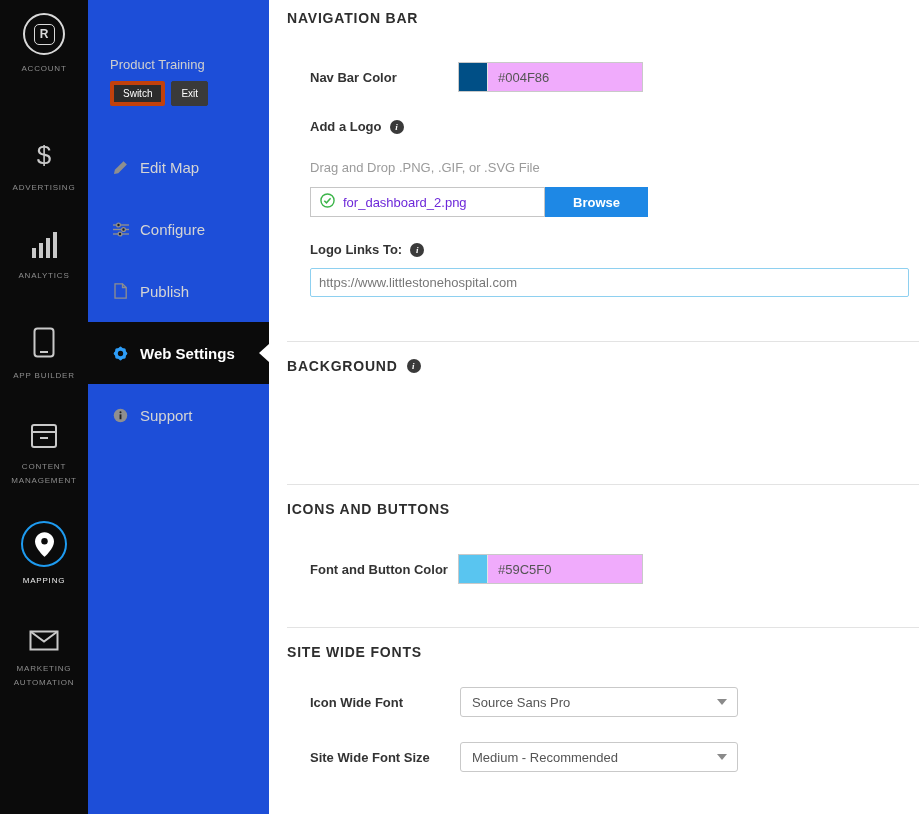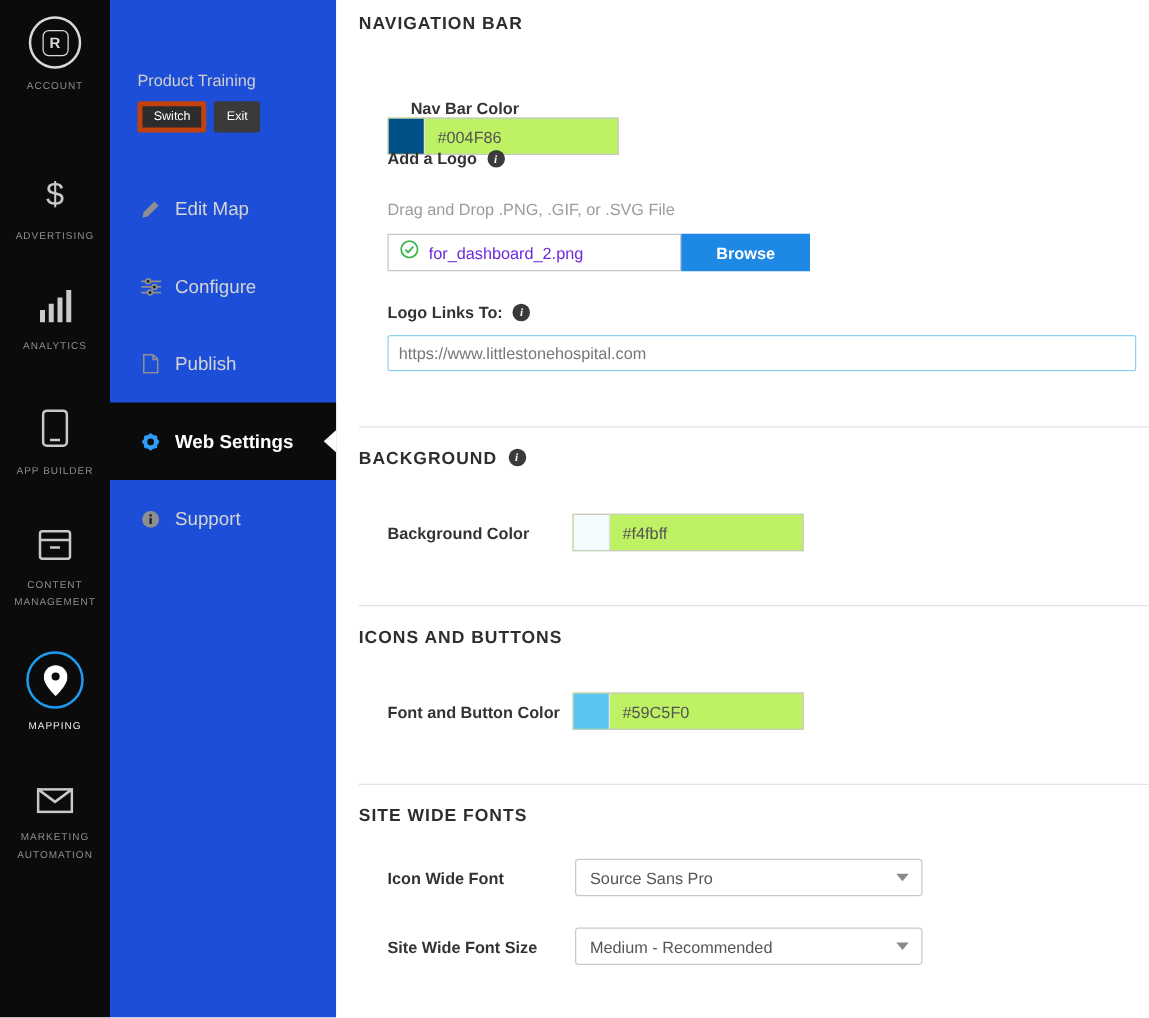--- a/index.html
+++ b/index.html
@@ -29,36 +29,36 @@
   .notch { position:absolute; right:0; top:50%; transform:translateY(-50%); width:0; height:0;
            border-top:9px solid transparent; border-bottom:9px solid transparent; border-right:10px solid #fff; }
 
   
   .main { flex:1; position:relative; background:#fff; }
   .sec-title { position:absolute; left:18px; font-size:14px; font-weight:bold; letter-spacing:.8px; color:#2e2e2e; display:flex; align-items:center; gap:9px; }
   .row { position:absolute; left:41px; display:flex; align-items:center; }
   .field-label { font-size:13px; font-weight:bold; color:#333; display:flex; align-items:center; gap:8px; }
   .lbl-w { width:148px; }
   .lbl-w2 { width:150px; }
-  .color-field { width:185px; height:30px; border:1px solid #c9c9c9; display:flex; align-items:center; background:#bef264; }
+  .color-field { width:185px; height:30px; border:1px solid #c9c9c9; display:flex; align-items:center; background:#f0abfc; }
   .swatch { width:29px; height:28px; border-right:1px solid #e4e4e4; cursor:pointer; }
   .hex-input { border:none; outline:none; flex:1; min-width:0; font-size:13px; color:#555; padding-left:10px; font-family:inherit; background:transparent; }
   .hint { position:absolute; left:41px; font-size:13px; color:#9b9b9b; }
   .file-box { width:235px; height:30px; border:1px solid #c6c6c6; background:#fff; display:flex; align-items:center; gap:8px; padding-left:9px; cursor:pointer; }
   .file-name { font-size:13px; color:#6d28d9; }
   .browse-btn { width:103px; height:30px; background:#1e88e5; color:#fff; border:none; font-size:13px; font-weight:bold; cursor:pointer; font-family:inherit; }
   .url-input { position:absolute; left:41px; top:268px; width:599px; height:29px; border:1px solid #8ed0f0; border-radius:2px; font-size:13px; color:#777; padding:0 8px; outline:none; font-family:inherit; }
   .divider { position:absolute; left:18px; right:0; border-top:1px solid #e3e3e3; }
   .select { width:278px; height:30px; border:1px solid #c9c9c9; border-radius:3px; display:flex; align-items:center; justify-content:space-between; padding:0 10px 0 11px; font-size:13px; color:#555; cursor:pointer; background:#fff; }
   .caret { width:0; height:0; border-left:5px solid transparent; border-right:5px solid transparent; border-top:6px solid #8a8a8a; }
   .info { width:14px; height:14px; min-width:14px; border-radius:50%; background:#3a3a3a; color:#fff; display:inline-flex; align-items:center; justify-content:center; font-size:9px; font-style:italic; font-weight:bold; font-family:"Liberation Serif", serif; cursor:pointer; }
   .info::before { content:"i"; }
 
   
-  #h-nav { top:10px; }       #row-navcolor { top:79px;flex-direction:column; }
+  #h-nav { top:10px; }       #row-navcolor { top:62px; }
   #lbl-addlogo { top:119px; }#hint-drop { top:160px; }
   #row-file { top:187px; }   #lbl-links { top:242px; }
   #div-1 { top:341px; }      #h-bg { top:358px; }
   #row-bgcolor { top:411px; }#div-2 { top:484px; }
   #h-icons { top:501px; }    #row-iconcolor { top:554px; }
   #div-3 { top:627px; }      #h-fonts { top:644px; }
   #row-font { top:687px; }   #row-size { top:742px; }
 </style>
 </head>
 <body>
@@ -258,27 +258,20 @@
 
   <input class="url-input" value="https://www.littlestonehospital.com" style="">
 
   <div class="divider" id="div-1"></div>
 
   <h2 class="sec-title" id="h-bg">
     <span>BACKGROUND</span>
     <span class="info"></span>
   </h2>
 
-  <div class="row" id="row-bgcolor">
-    <span class="field-label lbl-w">Background Color</span>
-    <div class="color-field">
-      <span class="swatch" style="background: rgb(244, 251, 255);"></span>
-      <input class="hex-input" value="#f4fbff" style="">
-    </div>
-  </div>
 
   <div class="divider" id="div-2"></div>
 
   <h2 class="sec-title" id="h-icons">
     <span>ICONS AND BUTTONS</span>
   </h2>
 
   <div class="row" id="row-iconcolor">
     <span class="field-label lbl-w">Font and Button Color</span>
     <div class="color-field">

